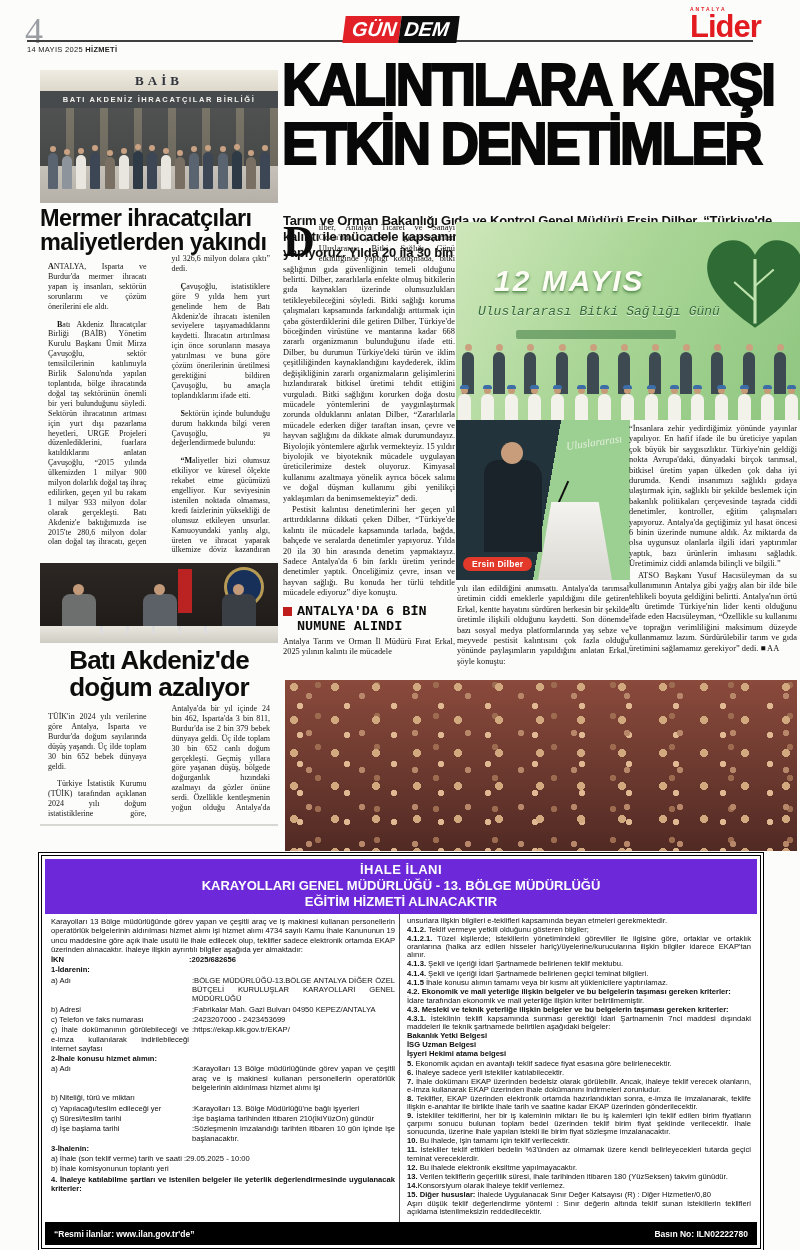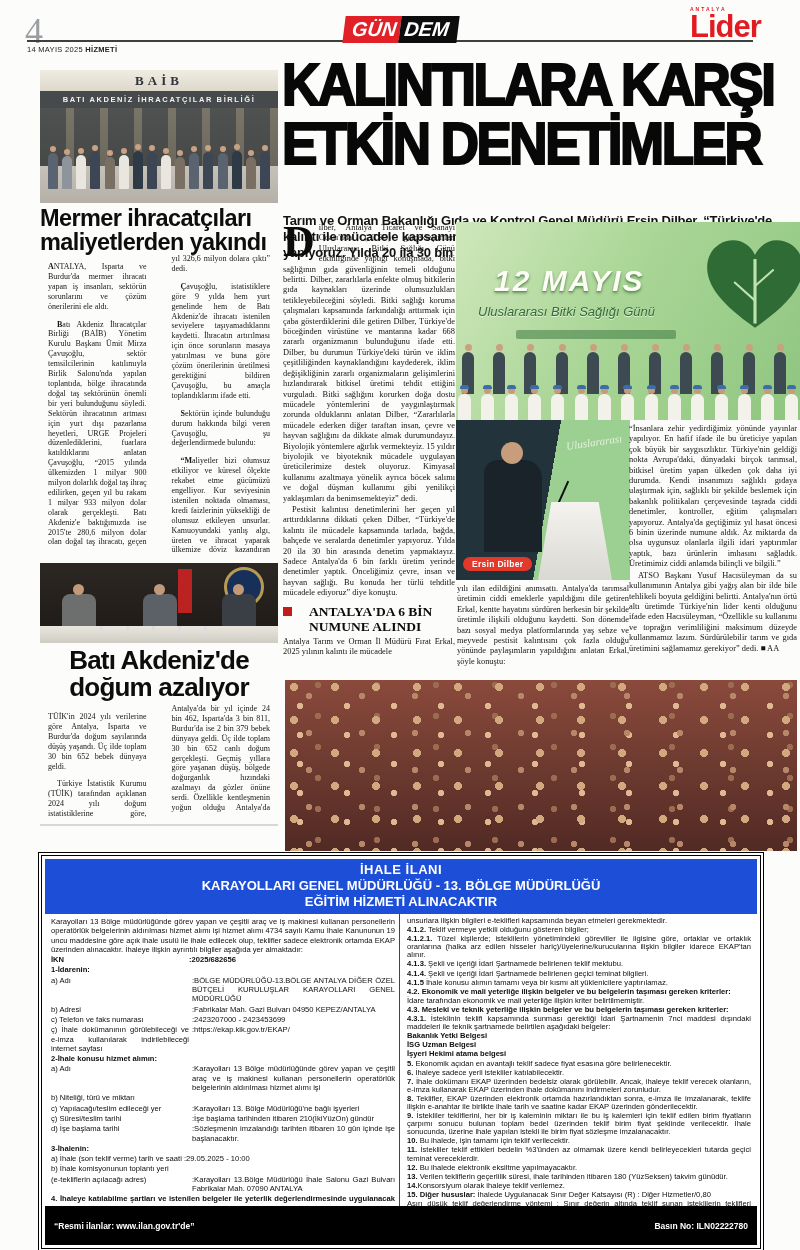--- a/index.html
+++ b/index.html
@@ -78,29 +78,29 @@
 
   .mcol{position:absolute;font-family:"Liberation Serif",serif;font-size:8.4px;line-height:10.4px;
         text-align:justify;color:#141414;overflow:hidden;}
   #mcol1{left:283px;top:223px;width:172px;height:452px;}
   #mcol2{left:457px;top:584px;width:172px;height:92px;}
   #mcol3{left:629px;top:424px;width:168px;height:248px;}
   .mcol p{margin:0 0 1px;text-indent:9px;}
   .mcol p.first{text-indent:0;}
   .dropcap{float:left;font-size:44px;line-height:33px;font-weight:700;padding:2px 4px 0 0;
            font-family:"Liberation Serif",serif;color:#0c0c0c;}
-  .crosshead{display:flex;gap:17px;margin:5px 0 3px;font-family:Liberation Serif, serif;}
+  .crosshead{display:flex;gap:5px;margin:5px 0 3px;font-family:Liberation Mono, monospace;}
   .crosshead .sq{flex:0 0 9px;width:9px;height:9px;background:#c01d1d;margin-top:3px;}
   .crosshead .ct{font-weight:700;font-size:13.5px;line-height:15px;color:#0d0d0d;text-align:left;}
 
   #mayis-photo{left:456px;top:222px;width:367px;height:198px;
       background:linear-gradient(120deg,#cfe7bb 0%,#a8d595 45%,#8cc47e 100%);}
   .mayis-title{position:absolute;top:42px;left:38px;font-size:30px;font-weight:700;font-style:italic;
                color:#fdfdf6;letter-spacing:2px;text-shadow:0 1px 0 #5f9b55,0 2px 3px rgba(40,90,40,.6);}
-  .mayis-sub{position:absolute;top:82px;left:22px;font-family:Liberation Sans, sans-serif;font-style:italic;
+  .mayis-sub{position:absolute;top:82px;left:22px;font-family:Liberation Mono, monospace;font-style:italic;
              font-size:13px;color:#356b38;text-shadow:0 1px 0 #e4f2dc;}
   .mayis-strip{position:absolute;top:108px;left:60px;width:160px;height:9px;background:#3f7a44;opacity:.55;border-radius:2px;}
   .mayis-leaf{position:absolute;top:14px;right:16px;width:104px;height:96px;}
   .mayis-people{position:absolute;bottom:26px;left:6px;right:6px;height:44px;display:flex;
                 justify-content:space-between;align-items:flex-end;}
   .mayis-people i{display:block;width:12px;height:42px;background:#3e4a52;border-radius:6px 6px 0 0;position:relative;}
   .mayis-people i::before{content:"";position:absolute;top:-8px;left:3px;width:7px;height:7px;border-radius:50%;background:#caa07f;}
   .mayis-kids{position:absolute;bottom:0;left:2px;right:2px;height:30px;display:flex;
               justify-content:space-between;align-items:flex-end;}
   .mayis-kids i{display:block;width:13px;height:26px;background:#f3f2ea;border-radius:6px 6px 0 0;position:relative;}
@@ -125,40 +125,40 @@
         radial-gradient(circle 4px at 9px 7px,#d2a87f 97%,transparent),
         radial-gradient(circle 3px at 24px 16px,#b8876a 97%,transparent),
         radial-gradient(circle 3px at 15px 26px,#e0b993 97%,transparent),
         radial-gradient(circle 3px at 33px 5px,#9c6b50 97%,transparent),
         linear-gradient(#8a4a3c,#512a24);
       background-size:41px 33px,53px 37px,47px 29px,59px 31px,100% 100%;}
 
   
   #tender{position:absolute;left:38px;top:852px;width:718px;height:392px;background:#fff;
           border:4px double #000;}
-  .t-head{position:absolute;top:3px;left:3px;right:3px;background:#1d4ed8;color:#fff;text-align:center;padding:3px 0 4px;}
+  .t-head{position:absolute;top:3px;left:3px;right:3px;background:#6d28d9;color:#fff;text-align:center;padding:3px 0 4px;}
   .t-head .h1{font-size:13px;font-weight:700;letter-spacing:.5px;line-height:16px;}
   .t-head .h2{font-size:13px;font-weight:700;line-height:16px;}
   .t-head .h3{font-size:13px;font-weight:700;line-height:16px;}
   .t-col{position:absolute;top:61px;bottom:23px;width:344px;overflow:hidden;font-size:7.6px;
          color:#0e0e0e;text-align:justify;}
   #t-left{left:9px;line-height:9.3px;}
   #t-right{left:365px;line-height:8.1px;}
   .t-divider{position:absolute;top:58px;bottom:22px;left:357px;width:1px;background:#444;}
   .t-line{margin:0 0 1px;}
   .t-line .t-label{font-weight:700;}
   .t-line.p .t-label{font-weight:400;}
   .t-line.b{font-weight:700;}
   .t-line.row,.t-line.rowb{display:flex;}
   .t-line.row .t-label{flex:0 0 138px;font-weight:400;padding-right:3px;}
   .t-line.rowb{font-weight:700;}
   .t-line.rowb .t-label{flex:0 0 138px;}
   .t-line.row .t-text,.t-line.rowb .t-text{flex:1;}
   .t-foot{position:absolute;left:3px;right:3px;bottom:3px;height:15px;background:#000;color:#fff;
-          display:flex;justify-content:space-between;align-items:center;padding:12px 9px;
+          display:flex;justify-content:space-between;align-items:center;padding:4px 9px;
           font-size:8.5px;font-weight:700;}
 </style>
 </head>
 <body>
 
 <div id="page">
 
   <div class="pgnum">4</div>
   <div class="hrule"></div>
   <div class="dateline">
@@ -365,24 +365,20 @@
         </div>
         <div class="t-line b">
           <span class="t-label"></span><span class="t-text">3-İhalenin:</span>
         </div>
         <div class="t-line p">
           <span class="t-label"></span><span class="t-text">a) İhale (son teklif verme) tarih ve saati :29.05.2025 - 10:00</span>
         </div>
         <div class="t-line p">
           <span class="t-label"></span><span class="t-text">b) İhale komisyonunun toplantı yeri</span>
         </div>
-        <div class="t-line row">
-          <span class="t-label">(e-tekliflerin açılacağı adres)</span>
-          <span class="t-text">:Karayolları 13.Bölge Müdürlüğü İhale Salonu Gazi Bulvarı Fabrikalar Mah. 07090 ANTALYA</span>
-        </div>
         <div class="t-line b">
           <span class="t-label"></span><span class="t-text">4. İhaleye katılabilme şartları ve istenilen belgeler ile yeterlik değerlendirmesinde uygulanacak kriterler:</span>
         </div>
       </div>
     <div class="t-divider"></div>
     <div id="t-right" class="t-col">
 
     <div class="t-line p">
           <span class="t-label"></span><span class="t-text">unsurlara ilişkin bilgileri e-teklifleri kapsamında beyan etmeleri gerekmektedir.</span>
         </div>

